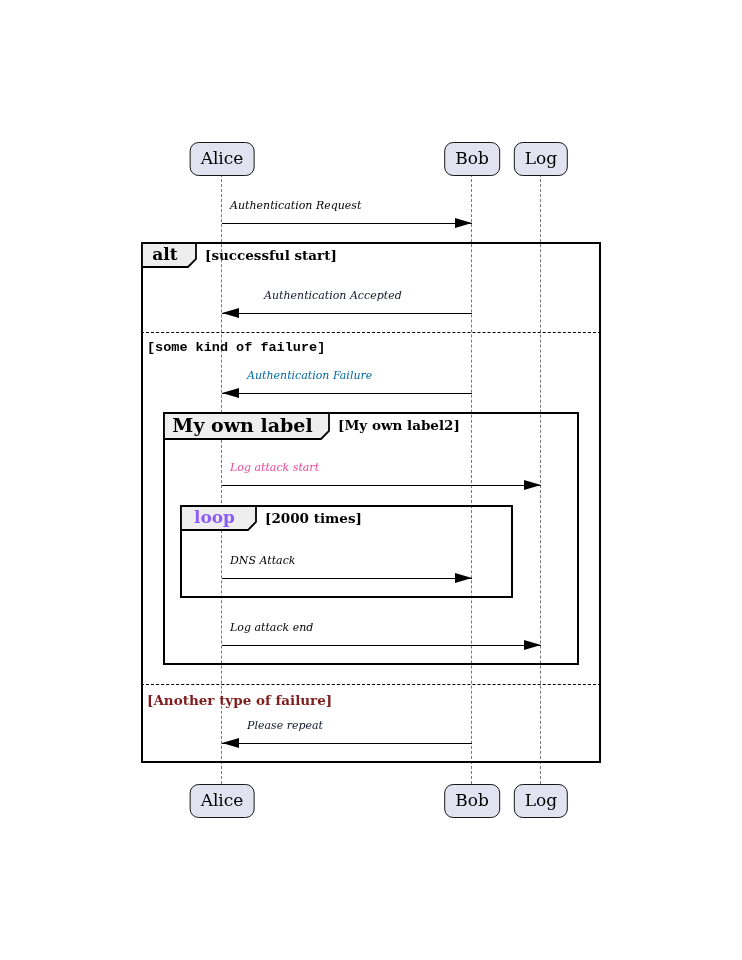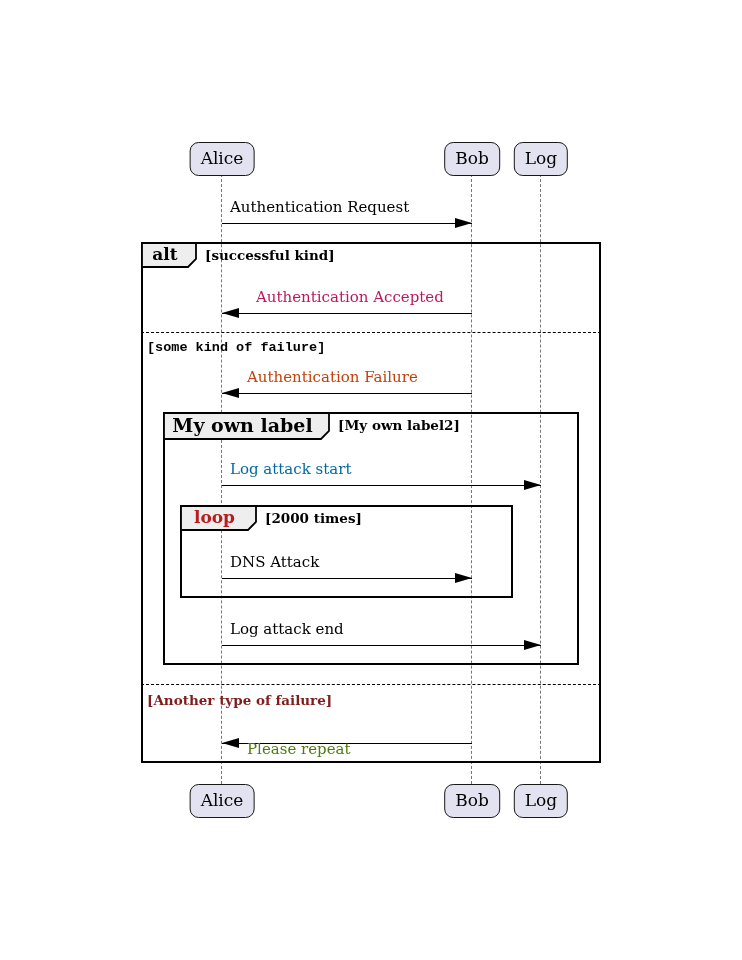--- a/index.html
+++ b/index.html
@@ -29,21 +29,21 @@
   .frame-guard{
     position:absolute;z-index:4;font-weight:bold;font-size:13.5px;white-space:nowrap;
   }
   .divider-line{
     position:absolute;height:0;border-top:1.3px dashed #111;z-index:3;
   }
   .divider-guard{
     position:absolute;z-index:4;font-weight:bold;font-size:13.5px;white-space:nowrap;
   }
   .msg-label{
-    position:absolute;z-index:5;font-size:15px;white-space:nowrap;line-height:1;
+    position:absolute;z-index:5;font-size:11px;white-space:nowrap;line-height:1;font-style:italic;
   }
   .msg-line{
     position:absolute;z-index:5;height:0;border-top:1.5px solid #000;
   }
   .arrowhead{
     position:absolute;z-index:5;width:0;height:0;
     border-top:5.5px solid transparent;border-bottom:5.5px solid transparent;
   }
   .arrowhead.right{border-left:17px solid #000;}
   .arrowhead.left{border-right:17px solid #000;}
@@ -60,52 +60,52 @@
       <div class="frame-rect" style="left: 163px; top: 412px; width: 412px; height: 249px; border-color: rgb(0, 0, 0);"></div>
       <div class="frame-rect" style="left: 180px; top: 505px; width: 329px; height: 89px; border-color: rgb(0, 0, 0);"></div>
       <div class="divider-line" style="left: 141px; top: 332px; width: 460px; border-top-color: rgb(0, 0, 0);"></div>
       <div class="divider-guard" style="left: 147px; top: 340px; color: rgb(0, 0, 0); font-family: Liberation Mono, monospace;">[some kind of failure]</div>
       <div class="divider-line" style="left: 141px; top: 684px; width: 460px; border-top-color: rgb(0, 0, 0);"></div>
       <div class="divider-guard" style="left: 147px; top: 692px; color: #7f1d1d;">[Another type of failure]</div>
       <svg width="56" height="26" class="pentagon-svg" style="left: 141px; top: 242px;">
         <path d="M1,1 L55,1 L55,17 L47,25 L1,25 Z" fill="#EEEEEE" stroke="#000000" stroke-width="1.8"></path>
       </svg>
       <div class="frame-op" style="left: 141px; top: 243px; width: 48px; line-height: 23px; font-size: 17px; color: rgb(0, 0, 0);">alt</div>
-      <div class="frame-guard" style="left: 205px; top: 247px; color: rgb(0, 0, 0);">[successful kind]</div>
+      <div class="frame-guard" style="left: 205px; top: 247px; color: rgb(0, 0, 0);">[successful start]</div>
       <svg width="167" height="28" class="pentagon-svg" style="left: 163px; top: 412px;">
         <path d="M1,1 L166,1 L166,19 L158,27 L1,27 Z" fill="#EEEEEE" stroke="#000000" stroke-width="1.8"></path>
       </svg>
       <div class="frame-op" style="left: 163px; top: 413px; width: 159px; line-height: 25px; font-size: 19px; color: rgb(0, 0, 0);">My own label</div>
       <div class="frame-guard" style="left: 338px; top: 417px; color: rgb(0, 0, 0);">[My own label2]</div>
       <svg width="77" height="26" class="pentagon-svg" style="left: 180px; top: 505px;">
         <path d="M1,1 L76,1 L76,17 L68,25 L1,25 Z" fill="#EEEEEE" stroke="#000000" stroke-width="1.8"></path>
       </svg>
-      <div class="frame-op" style="left: 180px; top: 506px; width: 69px; line-height: 23px; font-size: 17px; color: #b91c1c;">loop</div>
+      <div class="frame-op" style="left: 180px; top: 506px; width: 69px; line-height: 23px; font-size: 17px; color: #8b5cf6;">loop</div>
       <div class="frame-guard" style="left: 265px; top: 510px; color: rgb(0, 0, 0);">[2000 times]</div>
       <div class="msg-line" style="left: 222px; top: 223px; width: 250px; border-top-color: rgb(0, 0, 0);"></div>
       <div class="arrowhead right" style="top: 218.3px; left: 455px;"></div>
       <div class="msg-label" style="left: 230px; top: 200px; color: rgb(0, 0, 0);">Authentication Request</div>
       <div class="msg-line" style="left: 222px; top: 313px; width: 250px; border-top-color: rgb(0, 0, 0);"></div>
       <div class="arrowhead left" style="top: 308.3px; left: 222px;"></div>
-      <div class="msg-label" style="left: 256px; top: 290px; color: #be185d;">Authentication Accepted</div>
+      <div class="msg-label" style="left: 264px; top: 290px; color: #0f172a;">Authentication Accepted</div>
       <div class="msg-line" style="left: 222px; top: 393px; width: 250px; border-top-color: rgb(0, 0, 0);"></div>
       <div class="arrowhead left" style="top: 388.3px; left: 222px;"></div>
-      <div class="msg-label" style="left: 247px; top: 370px; color: #c2410c;">Authentication Failure</div>
+      <div class="msg-label" style="left: 247px; top: 370px; color: #0369a1;">Authentication Failure</div>
       <div class="msg-line" style="left: 222px; top: 485px; width: 319px; border-top-color: rgb(0, 0, 0);"></div>
       <div class="arrowhead right" style="top: 480.3px; left: 524px;"></div>
-      <div class="msg-label" style="left: 230px; top: 462px; color: #0369a1;">Log attack start</div>
+      <div class="msg-label" style="left: 230px; top: 462px; color: #ec4899;">Log attack start</div>
       <div class="msg-line" style="left: 222px; top: 578px; width: 250px; border-top-color: rgb(0, 0, 0);"></div>
       <div class="arrowhead right" style="top: 573.3px; left: 455px;"></div>
       <div class="msg-label" style="left: 230px; top: 555px; color: rgb(0, 0, 0);">DNS Attack</div>
       <div class="msg-line" style="left: 222px; top: 645px; width: 319px; border-top-color: rgb(0, 0, 0);"></div>
       <div class="arrowhead right" style="top: 640.3px; left: 524px;"></div>
       <div class="msg-label" style="left: 230px; top: 622px; color: rgb(0, 0, 0);">Log attack end</div>
       <div class="msg-line" style="left: 222px; top: 743px; width: 250px; border-top-color: rgb(0, 0, 0);"></div>
       <div class="arrowhead left" style="top: 738.3px; left: 222px;"></div>
-      <div class="msg-label" style="left: 247px; top: 720px; color: #4d7c0f; margin-top: 22px;">Please repeat</div>
+      <div class="msg-label" style="left: 247px; top: 720px; color: #0f172a;">Please repeat</div>
       <div class="participant" style="left: 222px; top: 142px; background: rgb(226, 226, 240); border-color: rgb(24, 24, 24); color: rgb(0, 0, 0);">Alice</div>
       <div class="participant" style="left: 222px; top: 784px; background: rgb(226, 226, 240); border-color: rgb(24, 24, 24); color: rgb(0, 0, 0);">Alice</div>
       <div class="participant" style="left: 472px; top: 142px; background: rgb(226, 226, 240); border-color: rgb(24, 24, 24); color: rgb(0, 0, 0);">Bob</div>
       <div class="participant" style="left: 472px; top: 784px; background: rgb(226, 226, 240); border-color: rgb(24, 24, 24); color: rgb(0, 0, 0);">Bob</div>
       <div class="participant" style="left: 541px; top: 142px; background: rgb(226, 226, 240); border-color: rgb(24, 24, 24); color: rgb(0, 0, 0);">Log</div>
       <div class="participant" style="left: 541px; top: 784px; background: rgb(226, 226, 240); border-color: rgb(24, 24, 24); color: rgb(0, 0, 0);">Log</div>
     </div>
 </div>
 
 </body></html>

